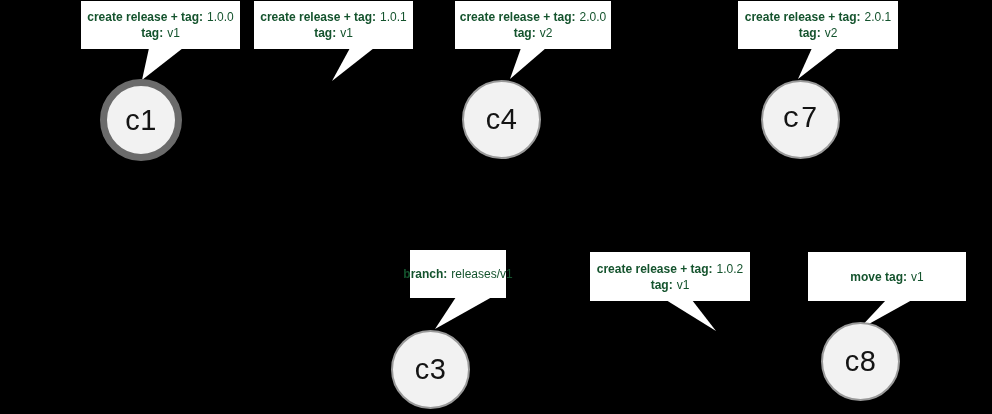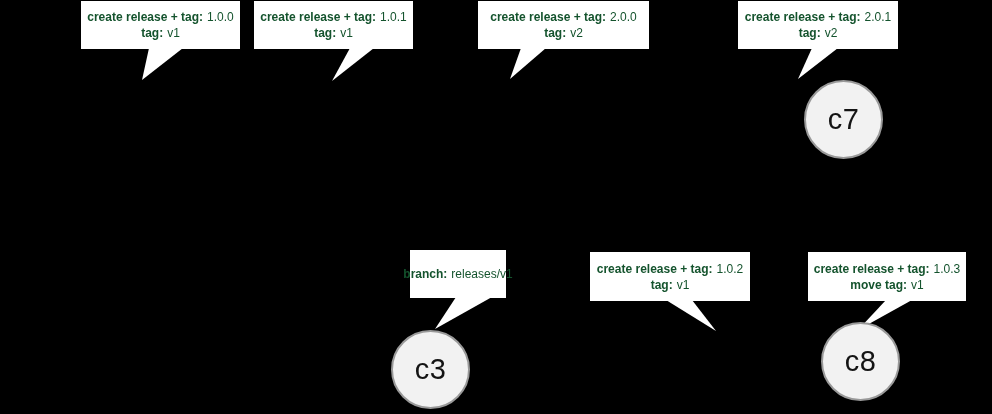--- a/index.html
+++ b/index.html
@@ -40,21 +40,21 @@
   .node-label {
     font-size: 29px;
     color: var(--text, #111);
     letter-spacing: 0.5px;
   }
 
   .pos-c1 { left: 100px; top: 79px; }
   .pos-c2 { left: 292px; top: 80px; }
   .pos-c4 { left: 462px; top: 80px; }
   .pos-c5 { left: 611px; top: 80px; }
-  .pos-c7 { left: 804px; top: 80px; }
+  .pos-c7 { left: 761px; top: 80px; font-family: Liberation Mono, monospace; }
   .pos-c3 { left: 391px; top: 330px; }
   .pos-c6 { left: 683px; top: 330px; }
   .pos-c8 { left: 821px; top: 322px; }
 
   .callout {
     position: absolute;
     box-sizing: border-box;
     background: var(--callout-bg, #fff);
     color: #14532d;
     display: flex;
@@ -64,41 +64,47 @@
     font-size: 12px;
     line-height: 16px;
     text-align: center;
   }
   .co-line { white-space: nowrap; }
   .co-label { font-weight: bold; }
   .co-value { margin-left: 4px; }
 
   .co-c1 { left: 81px;  top: 1px;   width: 159px; height: 48px; }
   .co-c2 { left: 254px; top: 1px;   width: 159px; height: 48px; }
-  .co-c4 { left: 478px; top: 1px;   width: 171px; height: 48px; }
+  .co-c4 { left: 455px; top: 1px;   width: 156px; height: 48px; }
   .co-c7 { left: 738px; top: 1px;   width: 160px; height: 48px; }
   .co-c3 { left: 410px; top: 250px; width: 96px; height: 48px; }
   .co-c6 { left: 590px; top: 252px; width: 160px; height: 49px; }
   .co-c8 { left: 808px; top: 252px; width: 158px; height: 49px; }
 </style>
 </head>
 <body>
 
 <div class="canvas">
 
   <svg class="tails" viewBox="0 0 992 414" xmlns="http://www.w3.org/2000/svg">
     <polygon class="tail" points="149,48 183,48 142,80"></polygon>
     <polygon class="tail" points="350,48 374,48 332,81"></polygon>
     <polygon class="tail" points="521,48 546,48 510,79"></polygon>
     <polygon class="tail" points="812,48 838,48 798,79"></polygon>
     <polygon class="tail" points="456,297 492,297 435,329"></polygon>
     <polygon class="tail" points="666,300 692,300 716,331"></polygon>
     <polygon class="tail" points="886,300 912,300 858,330"></polygon>
   </svg>
 
+  <div class="node emph pos-c1">
+    <span class="node-label">c1</span>
+  </div>
+  <div class="node pos-c4">
+    <span class="node-label">c4</span>
+  </div>
   <div class="node pos-c7">
     <span class="node-label">c7</span>
   </div>
 
   <div class="node pos-c3">
     <span class="node-label">c3</span>
   </div>
   <div class="node pos-c8">
     <span class="node-label">c8</span>
   </div>
@@ -149,20 +155,17 @@
     <div class="co-line">
       <span class="co-label">create release + tag:</span><span class="co-value">1.0.2</span>
     </div>
     <div class="co-line">
       <span class="co-label">tag:</span><span class="co-value">v1</span>
     </div>
   </div>
 
   <div class="callout co-c8">
     <div class="co-line">
-      <span class="co-label">create release + tag:</span><span class="co-value">1.0.3</span>
-    </div>
-    <div class="co-line">
       <span class="co-label">move tag:</span><span class="co-value">v1</span>
     </div>
   </div>
 
 </div>
 
 </body></html>

